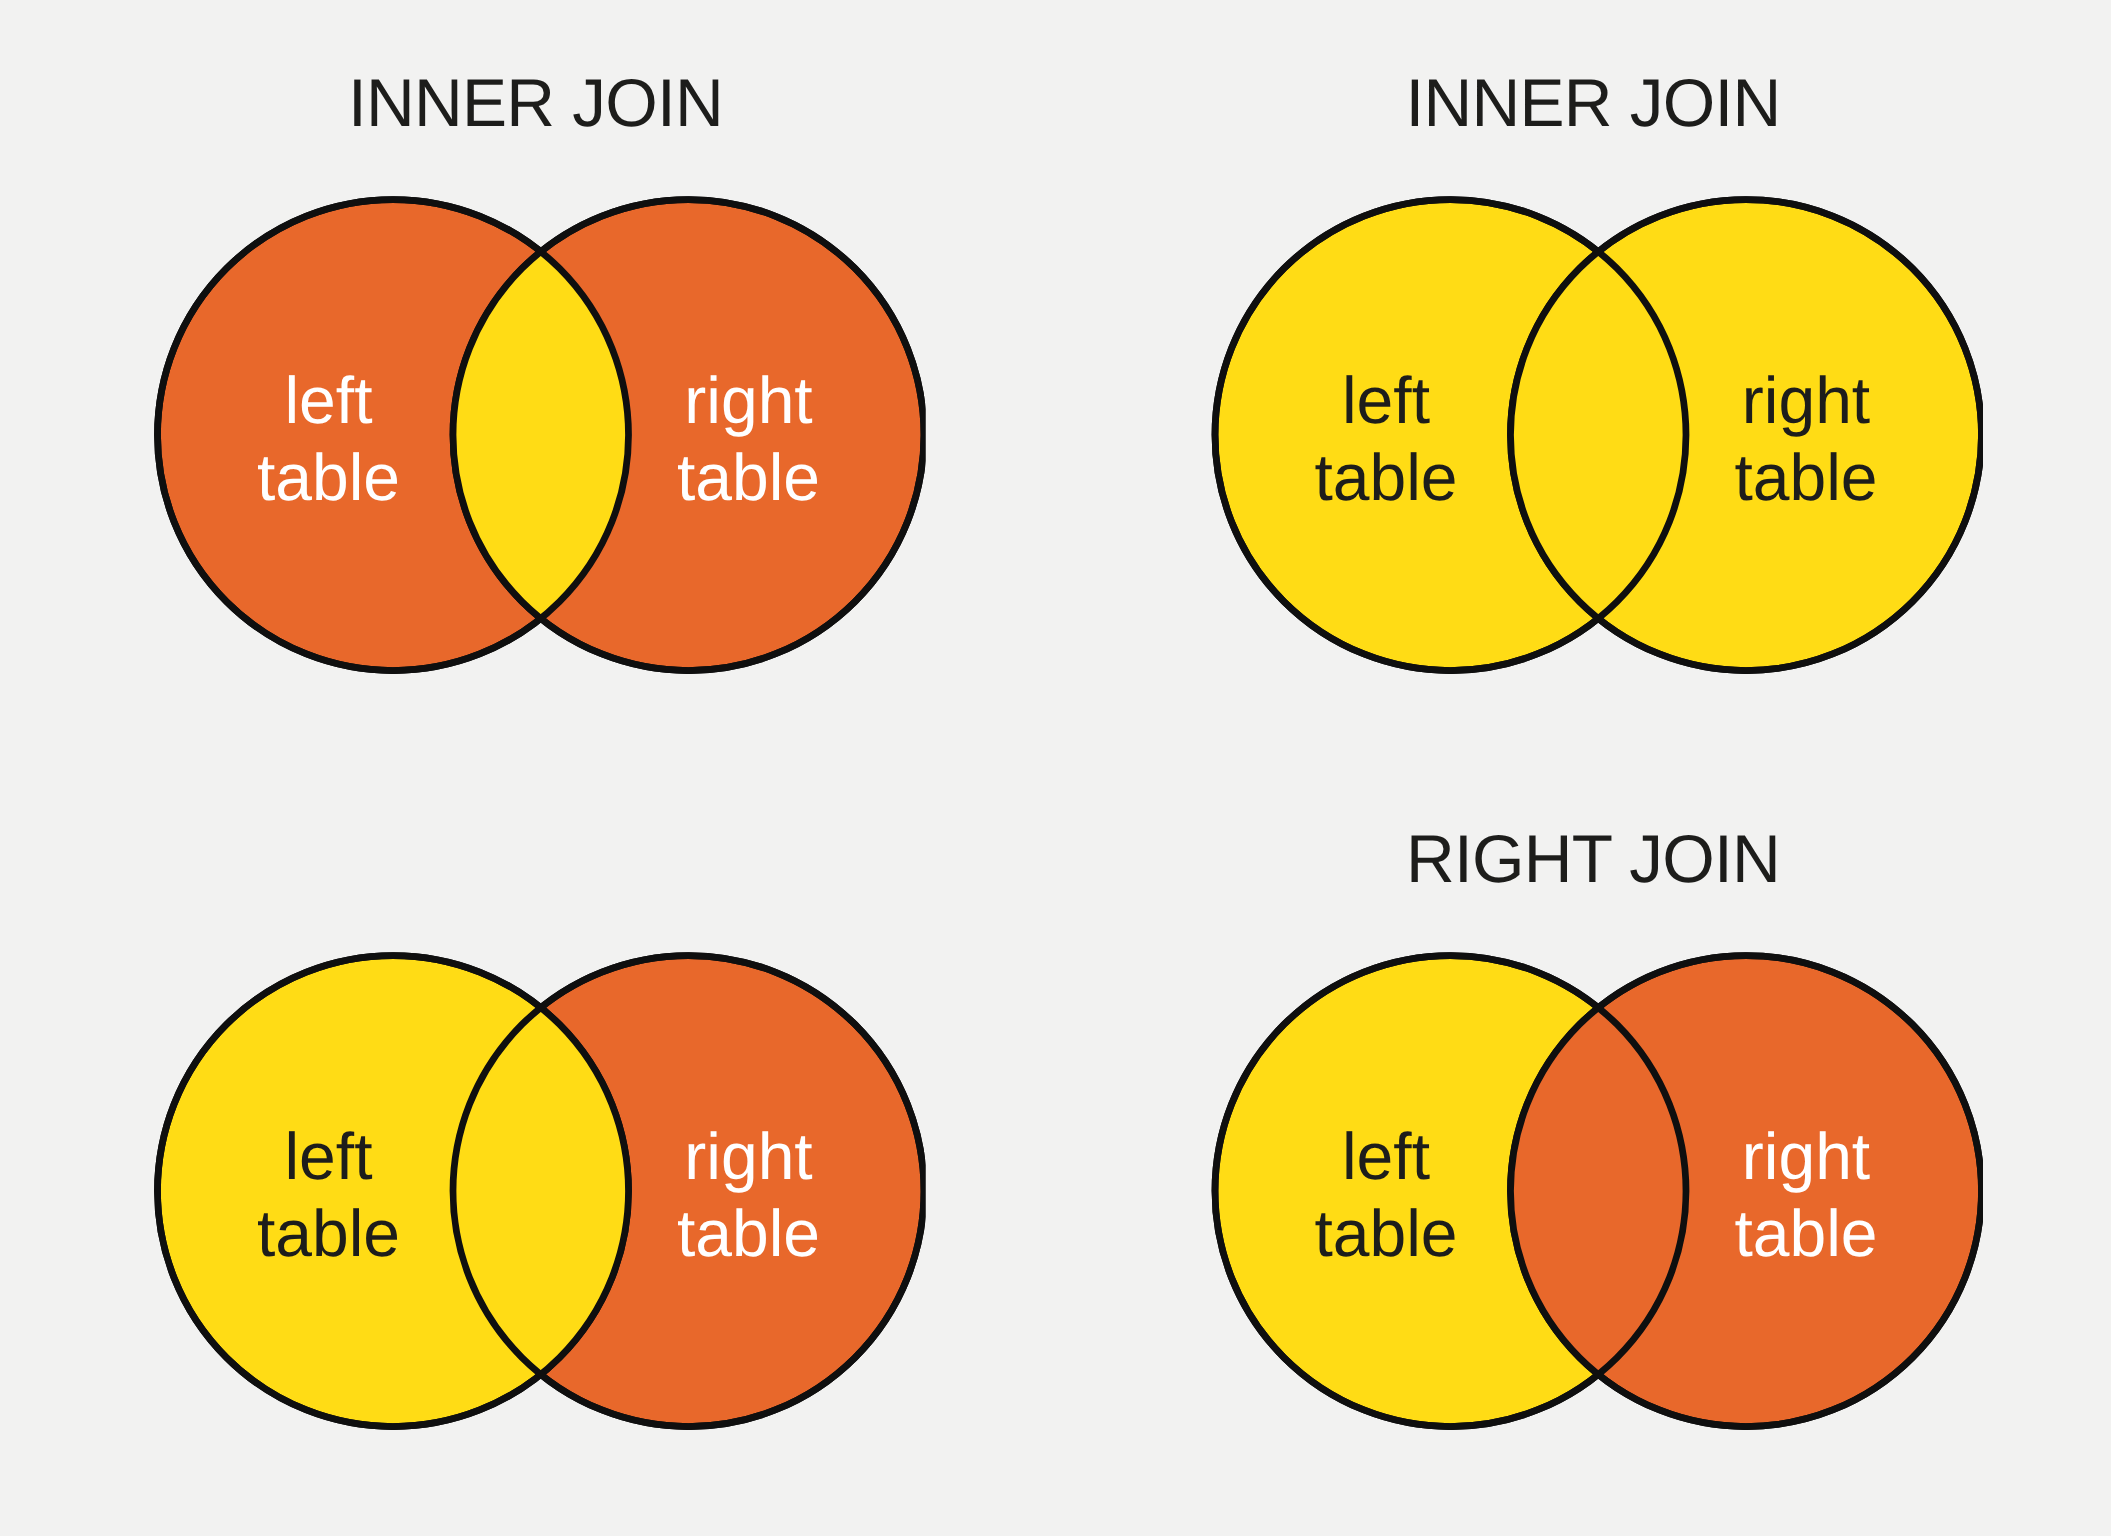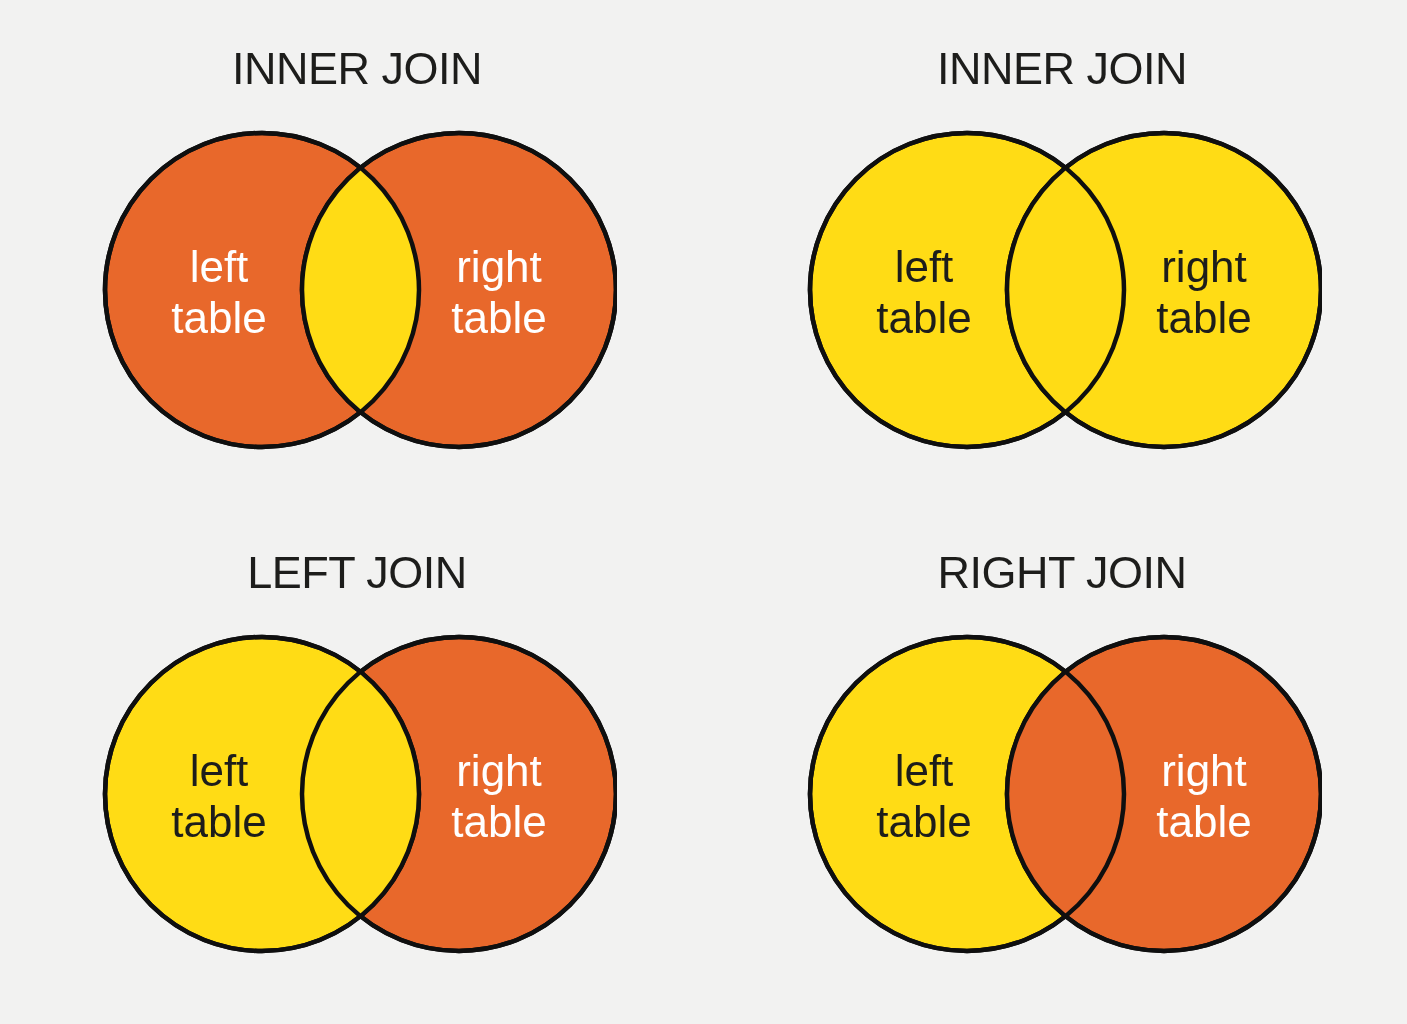--- a/index.html
+++ b/index.html
@@ -76,21 +76,20 @@
       <circle cx="165" cy="165" r="157" stroke="none" fill="#ffdc15"></circle>
     </g>
     <circle class="outlined" cx="165" cy="165" r="157" fill="none"></circle>
     <circle class="outlined" cx="362" cy="165" r="157" fill="none"></circle>
     <text x="122" y="157" fill="#1d1d1b">left</text>
     <text x="122" y="208" fill="#1d1d1b">table</text>
     <text x="402" y="157" fill="#1d1d1b">right</text>
     <text x="402" y="208" fill="#1d1d1b">table</text>
   </svg>
 
-  <h2 class="panel-title title-bl">LEFT JOIN</h2>
   <svg class="venn venn-bl" viewBox="0 0 520 330">
     <defs>
         <clipPath id="clip-left">
           <circle cx="362" cy="165" r="157"></circle>
         </clipPath>
       </defs>
     <circle class="outlined" cx="362" cy="165" r="157" fill="#e8682b"></circle>
     <circle class="outlined" cx="165" cy="165" r="157" fill="#ffdc15"></circle>
     <g clip-path="url(#clip-left)">
       <circle cx="165" cy="165" r="157" stroke="none" fill="#ffdc15"></circle>

